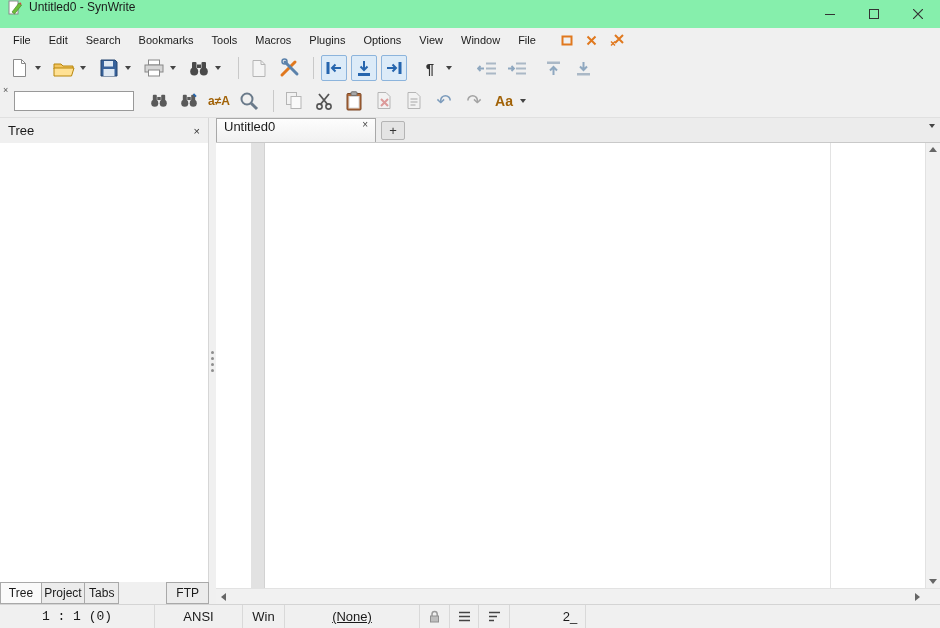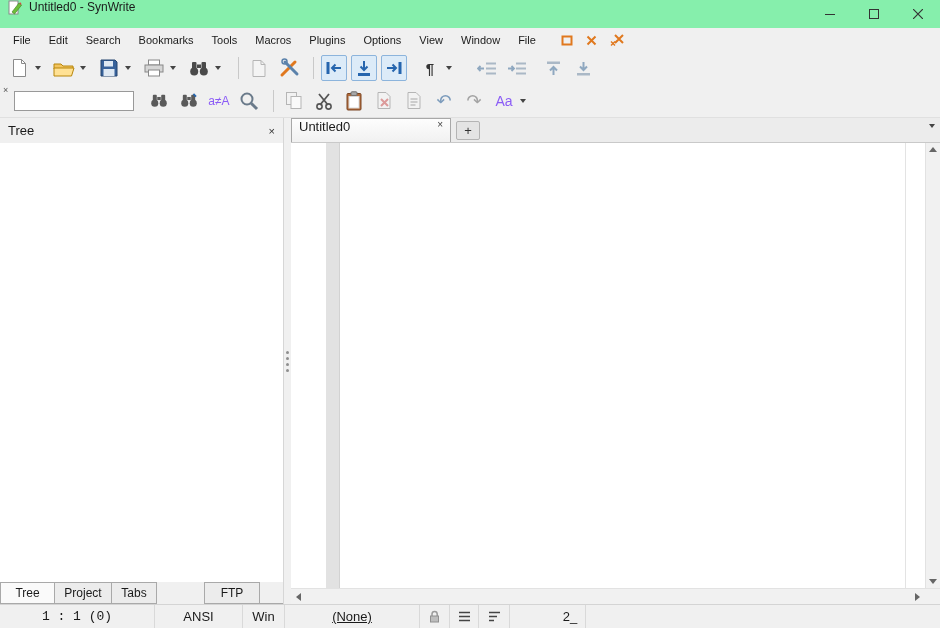--- a/index.html
+++ b/index.html
@@ -24,27 +24,27 @@
 .tbtn{height:26px;min-width:26px;display:flex;align-items:center;justify-content:center;border:1px solid transparent;border-radius:2px;margin-right:4px;}
 .tbtn.toggled{background:#dcebf8;border-color:#8cb4dc;}
 .tgroup{display:flex;align-items:center;margin-right:8px;}
 .tgroup .tbtn{margin-right:0;}
 .drop{width:11px;height:26px;display:flex;align-items:center;justify-content:center;}
 .caret{width:0;height:0;border-left:3.5px solid transparent;border-right:3.5px solid transparent;border-top:4px solid #444;}
 .sep{width:1px;height:22px;background:#c9c9c9;margin:0 7px;}
 .spacer{width:12px;}
 #search-close{position:absolute;left:3px;top:1px;font-size:9px;color:#555;line-height:10px;}
 #search-input{width:120px;height:20px;border:1px solid #999;background:#fff;font:12px "Liberation Sans",sans-serif;padding:0 4px;margin:0 12px 0 6px;}
-.lbl-btn{font-weight:normal;font-size:12px;color:#8b5cf6;letter-spacing:0;}
+.lbl-btn{font-weight:bold;font-size:12px;color:#a16207;letter-spacing:0;}
 .pilcrow{font-weight:bold;font-size:15px;color:#333;}
 .arrow-glyph{font-size:18px;line-height:18px;}
 
 
 #main{position:absolute;left:0;top:118px;width:940px;height:486px;display:flex;}
-#sidepanel{width:284px;display:flex;flex-direction:column;background:#fef9c3;border-right:1px solid #d6d6d6;}
+#sidepanel{width:209px;display:flex;flex-direction:column;background:#fef9c3;border-right:1px solid #d6d6d6;}
 #sidepanel-header{height:25px;background:#f0f0f0;display:flex;align-items:center;padding:0 8px;font-size:13px;}
 #sidepanel-header .x{margin-left:auto;font-size:11px;color:#333;}
 #sidepanel-body{flex:1;background:#fff;}
 #sidepanel-tabs{height:22px;display:flex;background:#f0f0f0;align-items:stretch;}
 .sptab{display:flex;align-items:center;justify-content:center;font-size:12px;border:1px solid #a9a9a9;margin-right:-1px;background:#ececec;}
 .sptab.active{background:#fafafa;}
 .sptab-fill{flex:1;border-bottom:1px solid #a9a9a9;}
 
 #splitter{width:7px;background:#f0f0f0;display:flex;align-items:center;justify-content:center;}
 .grip{display:flex;flex-direction:column;gap:3px;}

